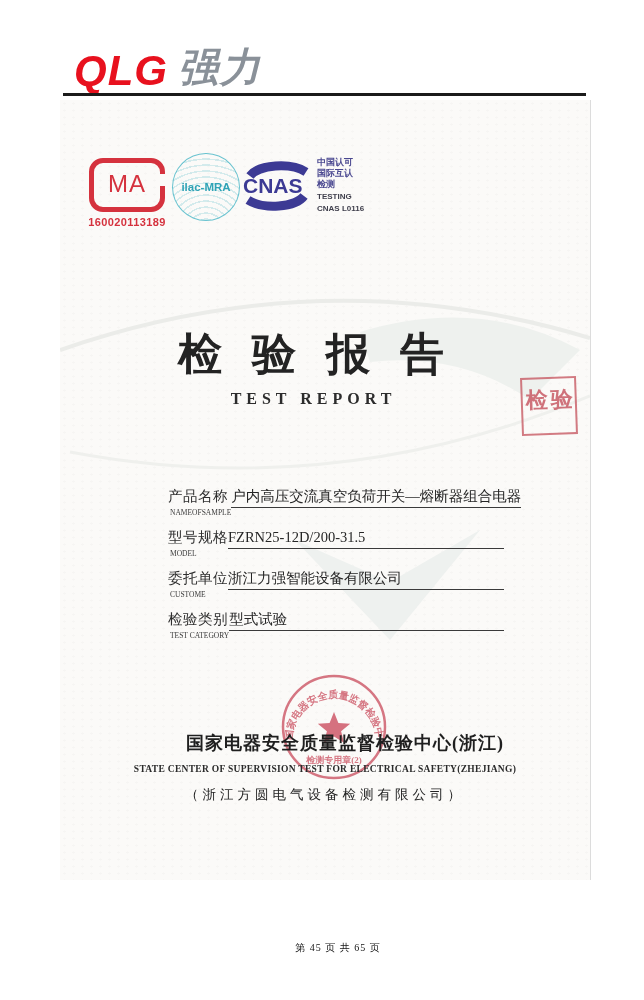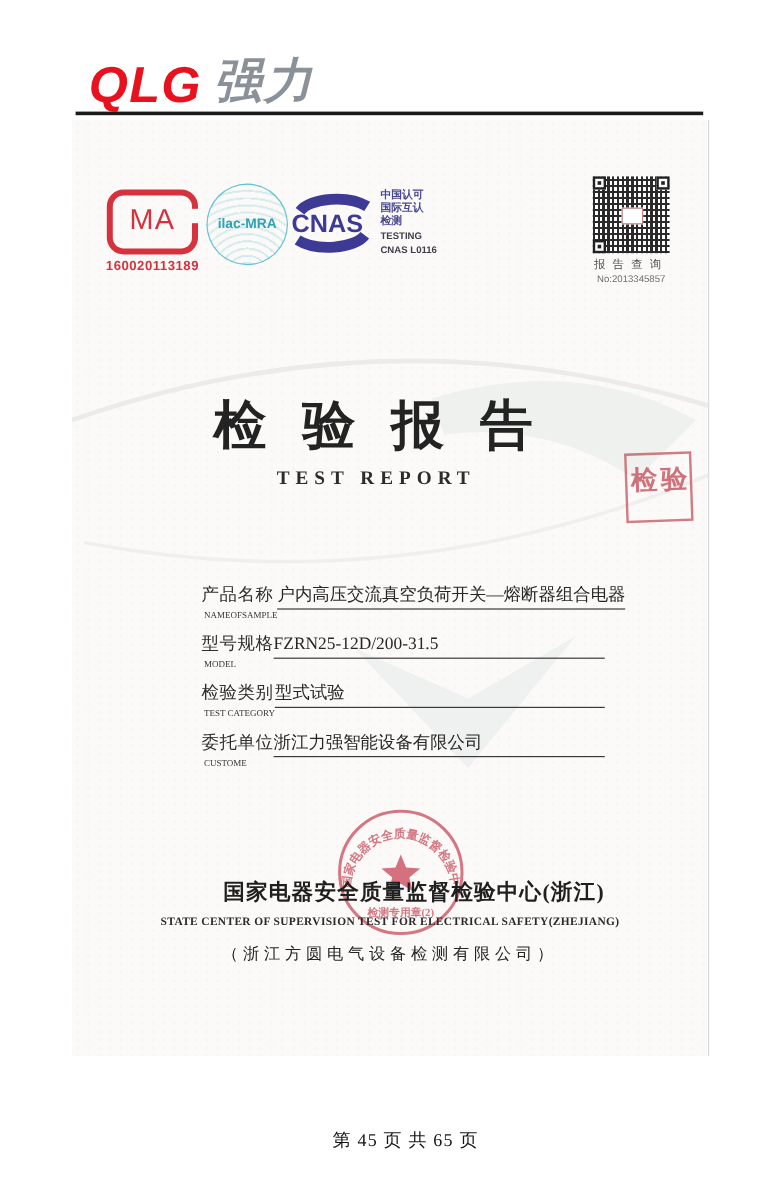--- a/index.html
+++ b/index.html
@@ -81,21 +81,21 @@
   
   .stamp-round{position:absolute;left:219px;top:572px;z-index:1;opacity:.85;}
   .issuer-cn{position:absolute;left:0;right:0;top:631px;text-align:center;z-index:2;}
   .issuer-cn span{font-size:18px;font-weight:bold;color:#1f1f1f;letter-spacing:1px;margin-left:40px;}
   .issuer-en{position:absolute;left:0;right:0;top:664px;text-align:center;z-index:2;
              font-size:9.5px;font-weight:bold;color:#2a2a2a;letter-spacing:.3px;}
   .issuer-sub{position:absolute;left:0;right:0;top:686px;text-align:center;z-index:2;
               font-size:13.5px;color:#242424;letter-spacing:4px;}
 
   
-  .footer{position:absolute;left:0;right:0;top:941px;text-align:center;font-size:15px;color:#141414;letter-spacing:1px;margin-left:32px;}
+  .footer{position:absolute;left:0;right:0;top:941px;text-align:center;font-size:10px;color:#141414;letter-spacing:1px;margin-left:32px;}
 </style>
 </head>
 <body>
 
 <div class="page">
 
   <div class="brand">
     <span class="latin">QLG</span>
     <span class="cn">强力</span>
   </div>
@@ -130,30 +130,20 @@
       <div class="cnas-txt">
         <div class="cnl">中国认可</div>
         <div class="cnl">国际互认</div>
         <div class="cnl">检测</div>
         <div class="enl">TESTING</div>
         <div class="enl">CNAS L0116</div>
       </div>
     </div>
 
 
-    <div class="badge qrb">
-      <div class="qr">
-        <i class="fp tl"></i>
-        <i class="fp tr"></i>
-        <i class="fp bl"></i>
-        <i class="qr-center"></i>
-      </div>
-      <div class="qr-cap">报告查询</div>
-      <div class="qr-num">No:2013345857</div>
-    </div>
 
     <div class="title-cn">
       <span>检验报告</span>
     </div>
     <div class="title-en">
       <span>TEST REPORT</span>
     </div>
 
     <div class="side-stamp">
       <span>检验专</span>
@@ -169,31 +159,31 @@
       </div>
       <div class="frow">
         <div class="flw">
           <span class="flabel">型号规格</span>
           <span class="fsub">MODEL</span>
         </div>
         <span class="fvalue">FZRN25-12D/200-31.5</span>
       </div>
       <div class="frow">
         <div class="flw">
+          <span class="flabel">委托单位</span>
+          <span class="fsub">CUSTOME</span>
+        </div>
+        <span class="fvalue">浙江力强智能设备有限公司</span>
+      </div>
+      <div class="frow">
+        <div class="flw">
           <span class="flabel">检验类别</span>
           <span class="fsub">TEST CATEGORY</span>
         </div>
         <span class="fvalue">型式试验</span>
-      </div>
-      <div class="frow">
-        <div class="flw">
-          <span class="flabel">委托单位</span>
-          <span class="fsub">CUSTOME</span>
-        </div>
-        <span class="fvalue">浙江力强智能设备有限公司</span>
       </div>
     </div>
 
     <svg class="stamp-round" width="110" height="110" viewBox="0 0 110 110">
       <defs>
         <path id="ringTop" d="M13 68 A42 42 0 1 1 97 68" fill="none"></path>
       </defs>
       <circle cx="55" cy="55" r="51" fill="none" stroke="#cf5f6e" stroke-width="2.5"></circle>
       <text font-size="10" fill="#cf5f6e" font-weight="bold">
         <textPath href="#ringTop">国家电器安全质量监督检验中心</textPath>

